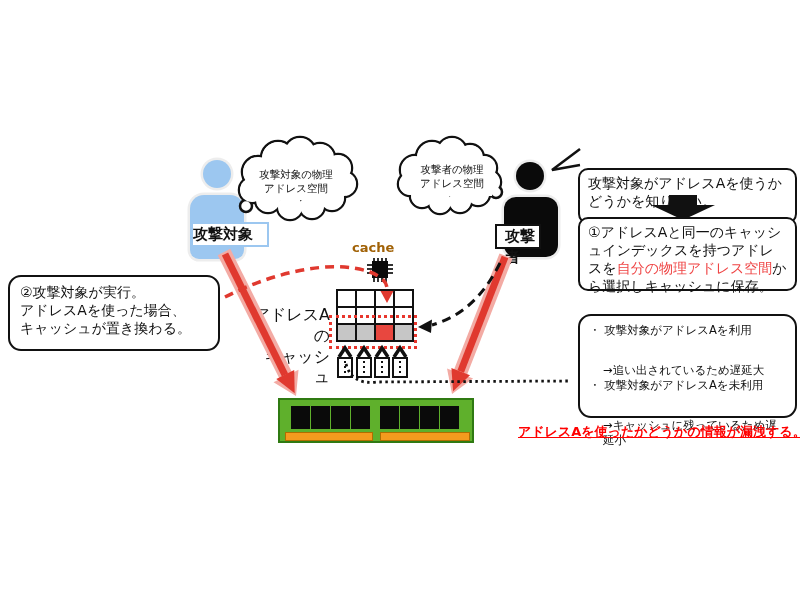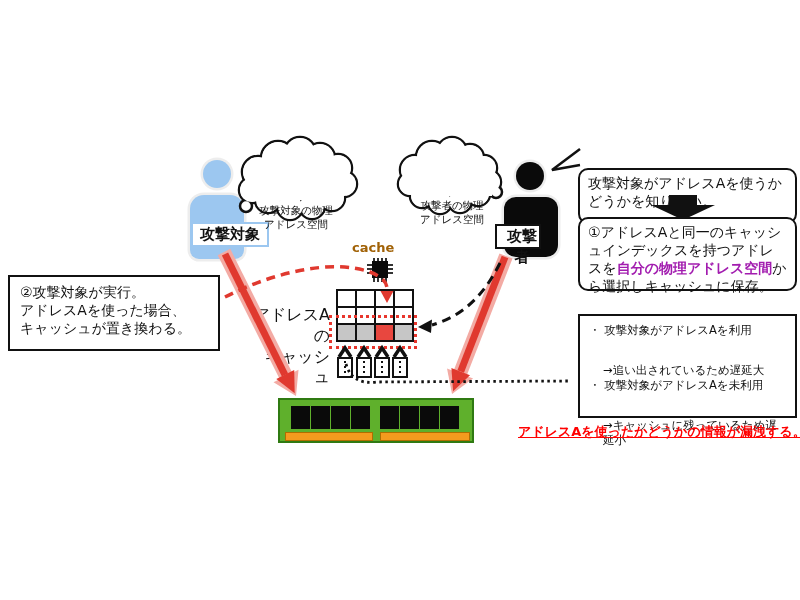--- a/index.html
+++ b/index.html
@@ -1,30 +1,30 @@
 <!DOCTYPE html>
 <html><head>
 <meta charset="utf-8">
 <style>
   html,body{margin:0;padding:0;background:#fff;}
   #stage{position:relative;width:800px;height:600px;background:#fff;overflow:hidden;
          font-family:"DejaVu Sans",sans-serif;color:#111;}
   .abs{position:absolute;}
   .preline{white-space:pre-line;}
   
-  .callout{position:absolute;background:#fff;border:2.5px solid #111;border-radius:0;
+  .callout{position:absolute;background:#fff;border:2.5px solid #111;border-radius:13px;
            box-sizing:border-box;padding:5px 8px;font-size:14px;line-height:1.28;}
-  .hl-red{color:#a21caf;font-weight:bold;}
+  .hl-red{color:#ef4444;font-weight:normal;}
   
   .head{position:absolute;border-radius:50%;box-shadow:0 0 0 2.5px #ededed;}
   .body{position:absolute;border-radius:14px 14px 9px 9px;box-shadow:0 0 0 2.5px #ededed;}
-  .person-label{position:absolute;background:#fff;box-sizing:border-box;text-align:center;
+  .person-label{position:absolute;background:#fff;box-sizing:border-box;text-align:left;
                 font-size:15px;font-weight:600;line-height:21px;}
   
-  .cloud-text{position:absolute;font-size:10.5px;line-height:1.3;text-align:center;margin-top:36px;}
+  .cloud-text{position:absolute;font-size:10.5px;line-height:1.3;text-align:center;}
   
   #cache-grid{position:absolute;left:336px;top:289px;display:grid;
               grid-template-columns:repeat(4,17px);grid-auto-rows:15px;gap:2px;
               background:#111;border:2px solid #111;}
   .cell{background:#fff;}
   .cell.gray{background:#c6c6c6;}
   .cell.red{background:#e8473f;}
   #cache-set-highlight{position:absolute;left:329px;top:315px;width:88px;height:34px;
                        border:3px dotted #e8362d;box-sizing:border-box;}
   

